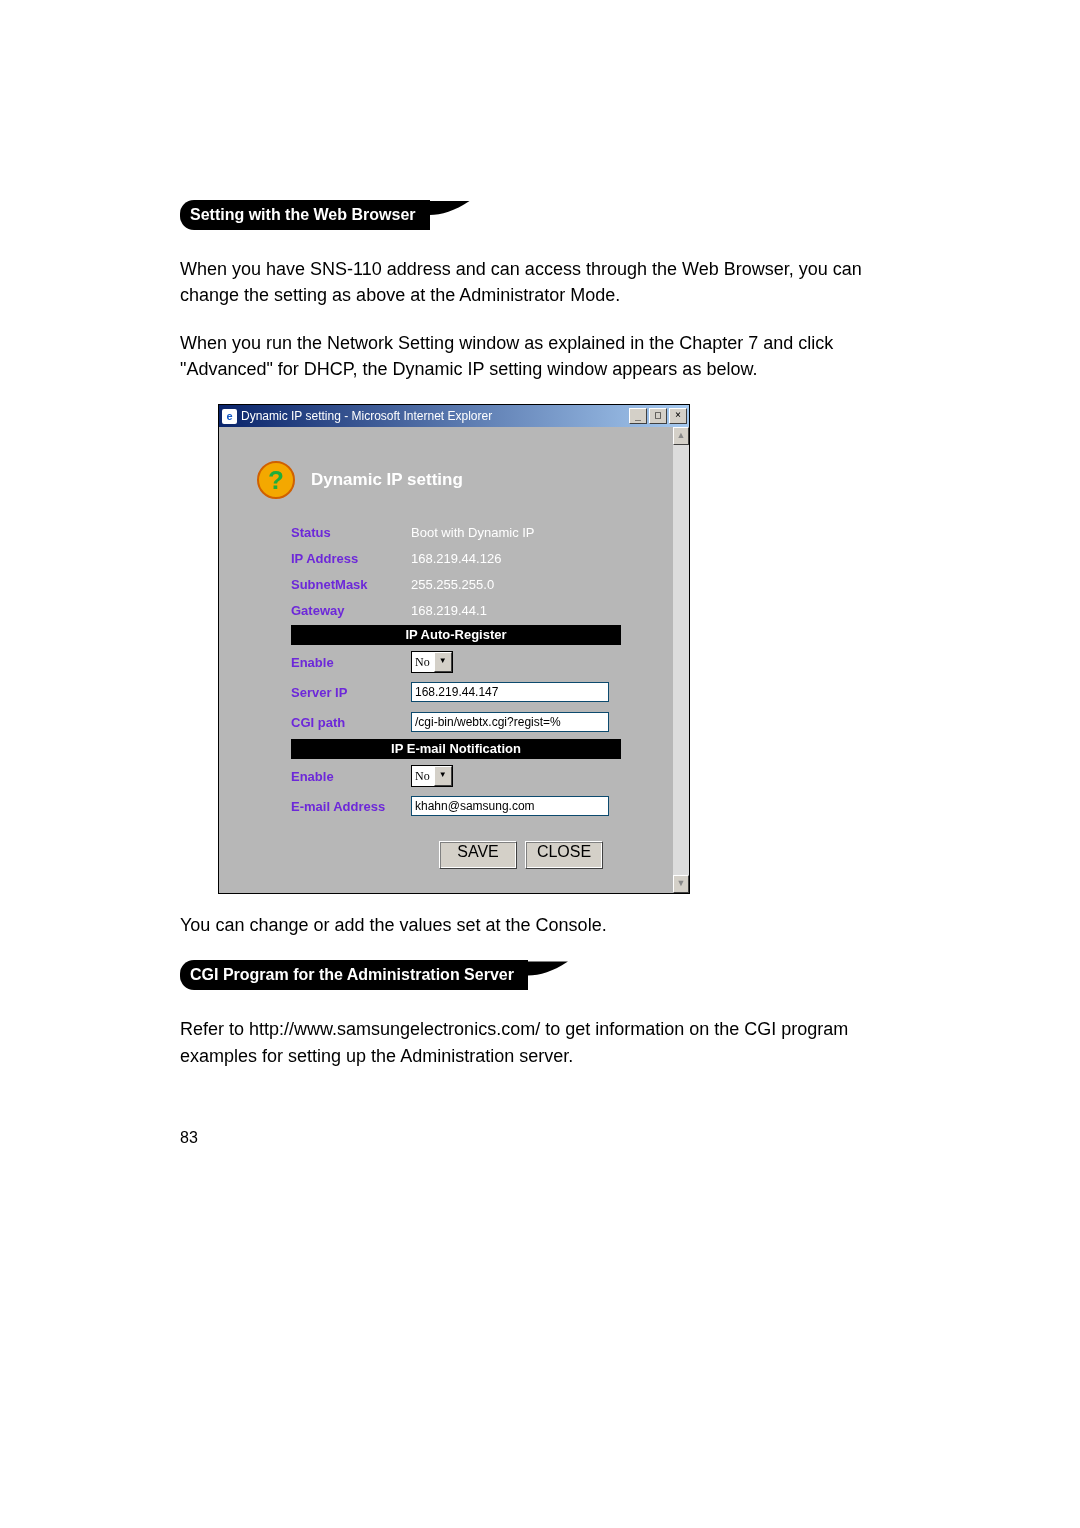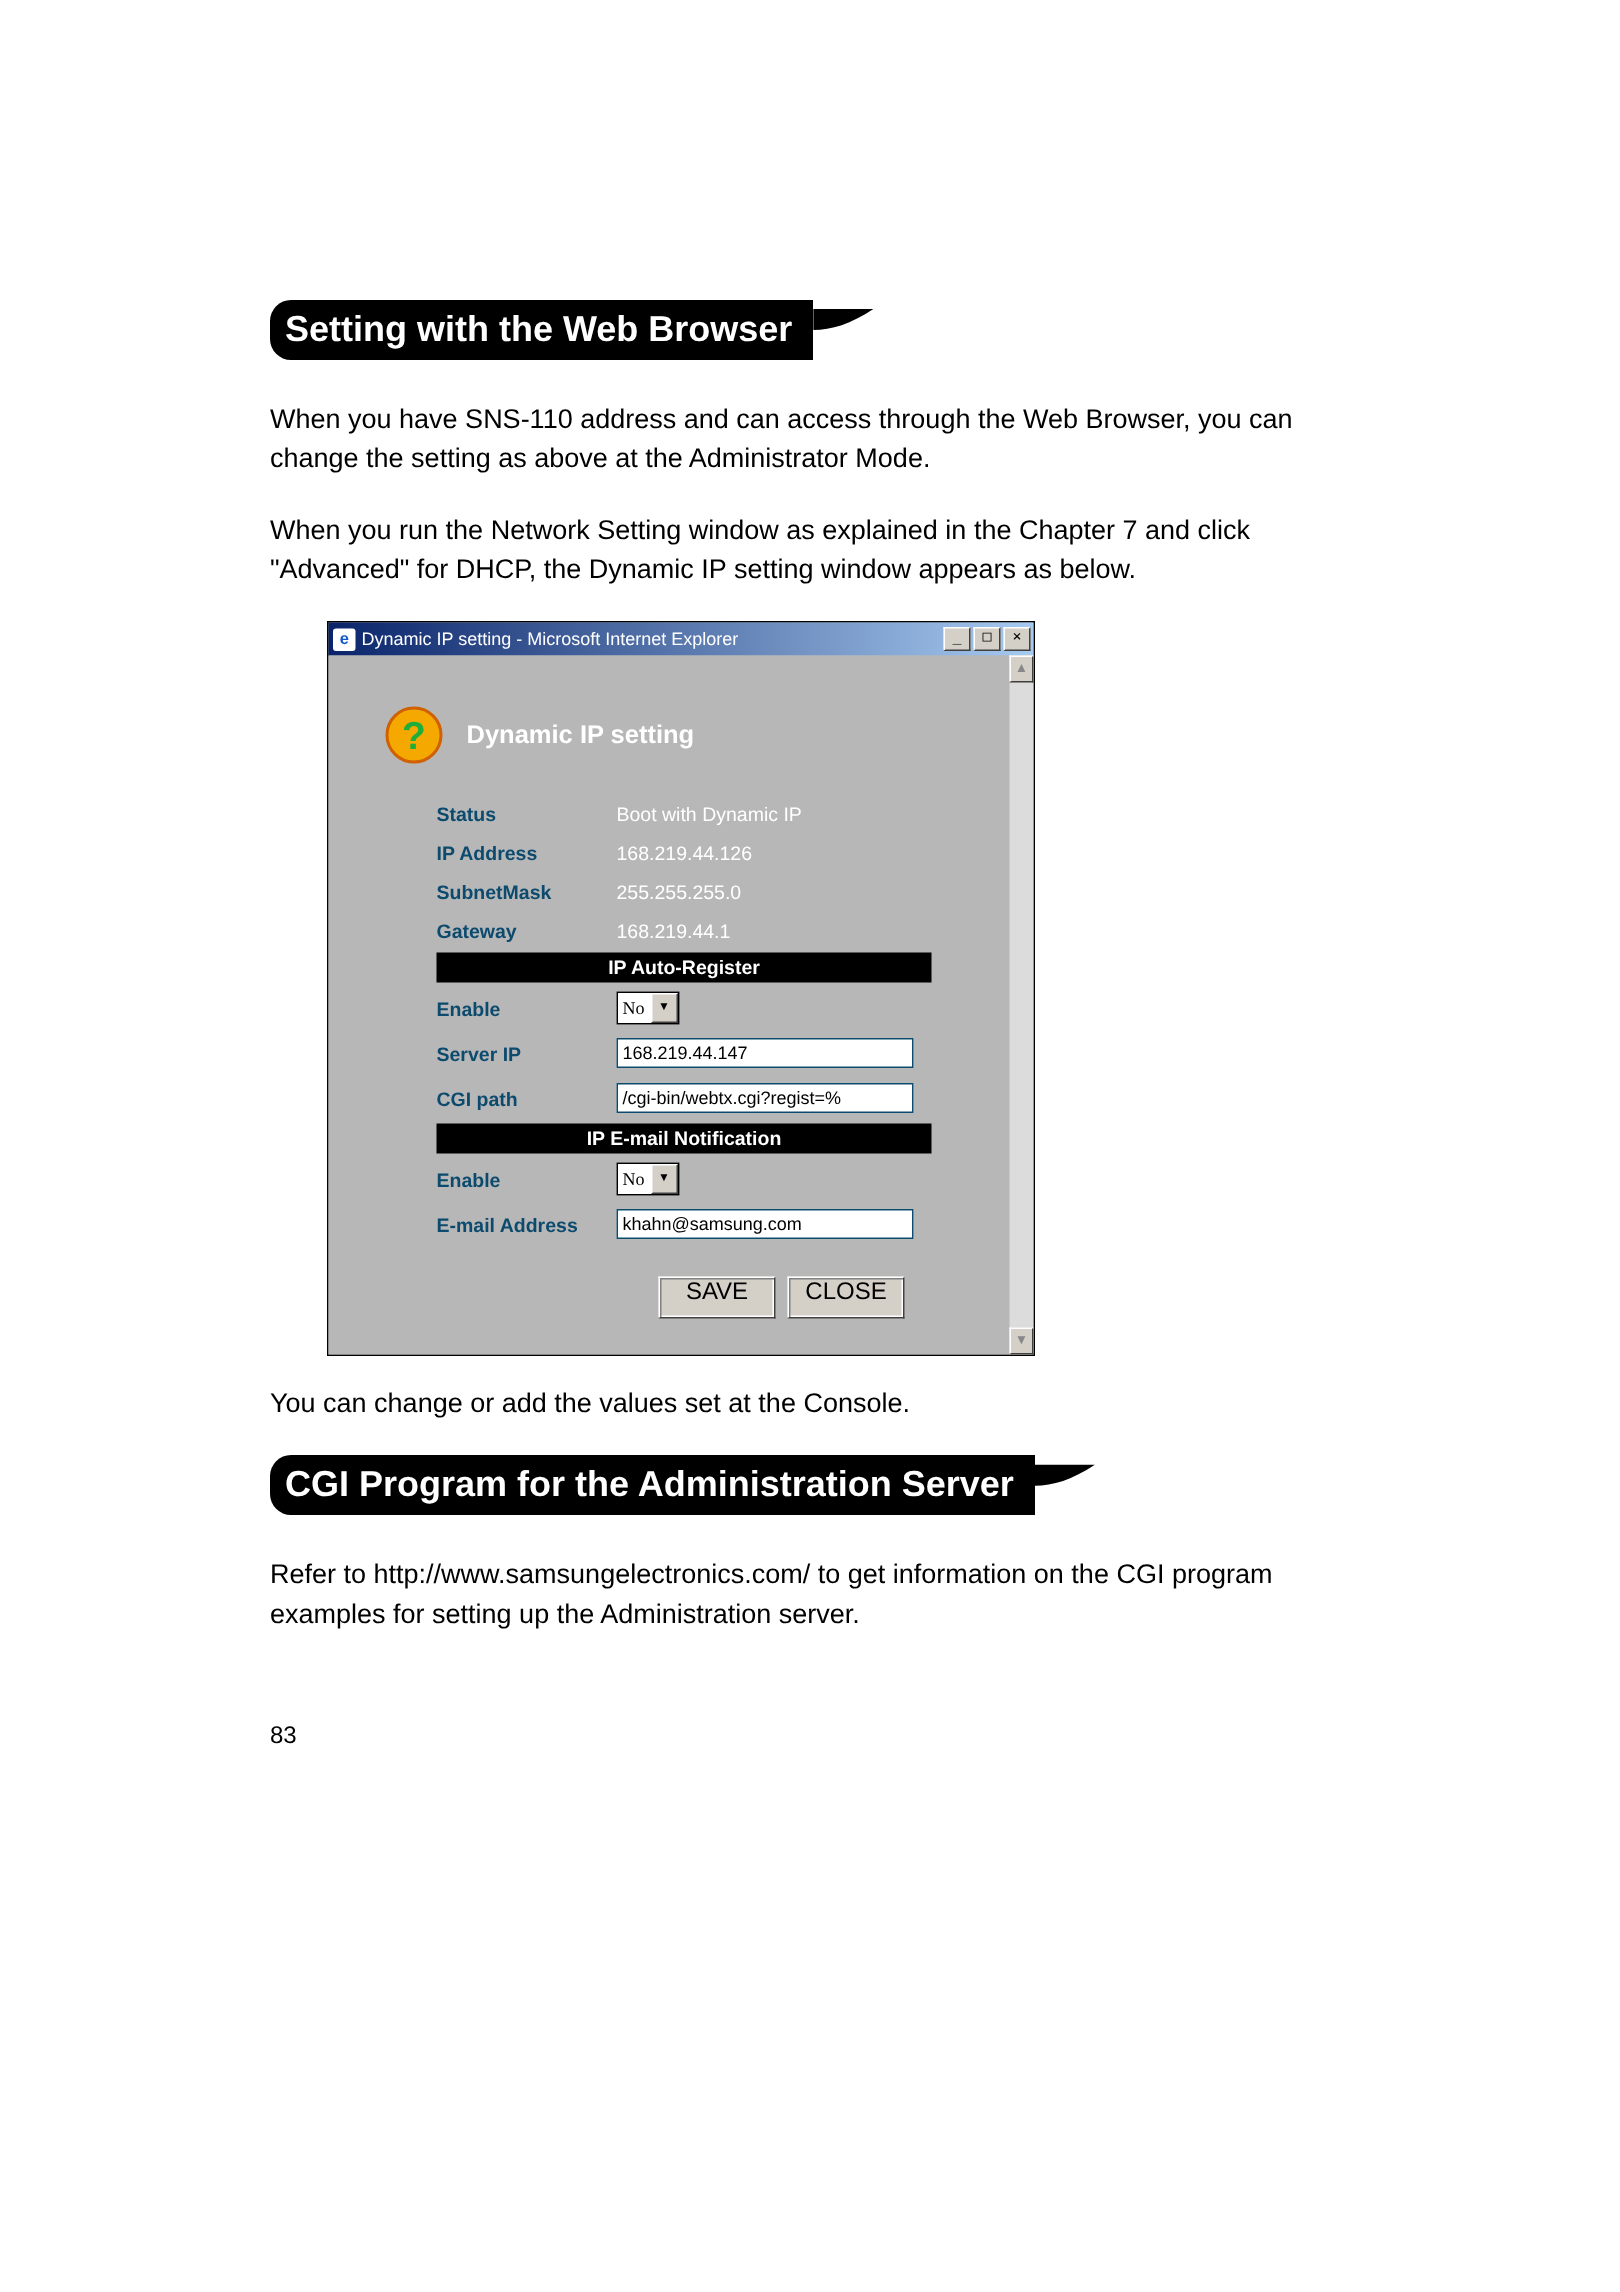--- a/index.html
+++ b/index.html
@@ -16,21 +16,21 @@
   }
   .section-header {
     display: inline-flex;
     align-items: center;
     margin-bottom: 18px;
   }
   .section-header .pill {
     background: #000;
     color: #fff;
     font-weight: bold;
-    font-size: 24px;
+    font-size: 16px;
     padding: 6px 14px 6px 10px;
     border-radius: 14px 0 0 14px;
   }
   
   .tail2 {
     width: 40px;
     height: 28px;
     background: #000;
     border-bottom-left-radius: 0;
     clip-path: path('M0,0 L40,0 C25,10 12,14 0,14 Z');
@@ -152,21 +152,21 @@
     font-size: 13px;
   }
   .cfg-row {
     display: flex;
     align-items: center;
     min-height: 26px;
   }
   .cfg-label {
     width: 120px;
     font-weight: bold;
-    color: #0c4a6e;
+    color: #6d28d9;
   }
   .cfg-value {
     color: #fff;
     flex: 1;
   }
   .sub-header {
     background: #000;
     color: #fff;
     font-weight: bold;
     text-align: center;

